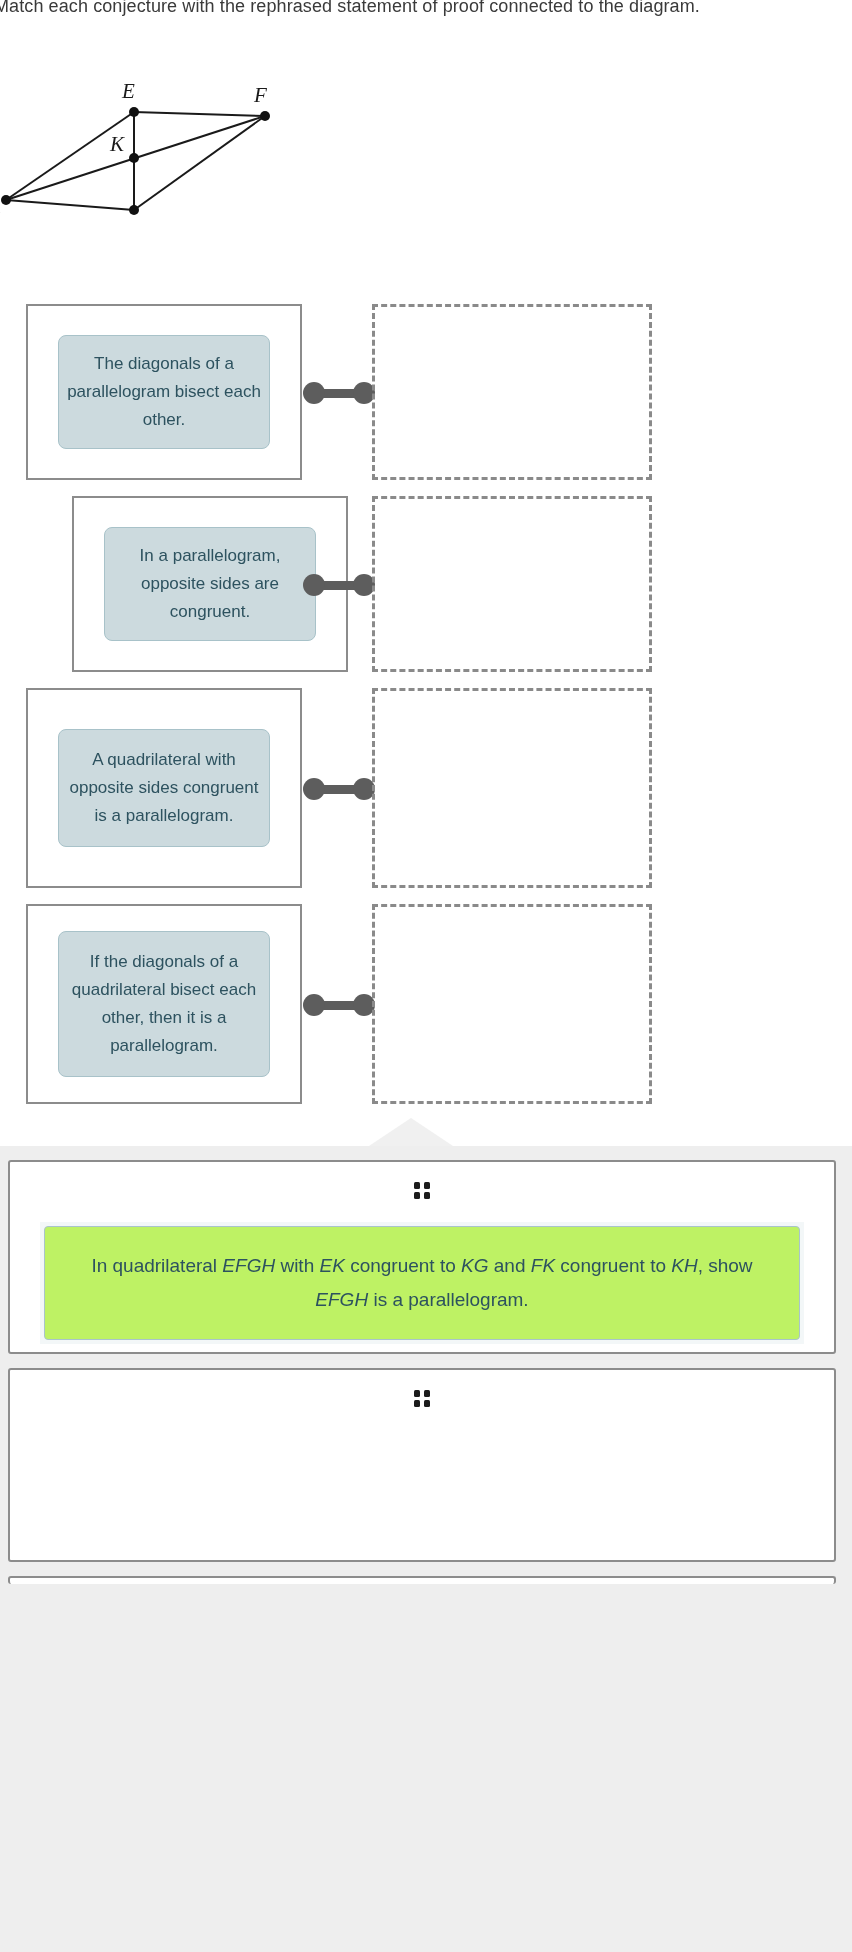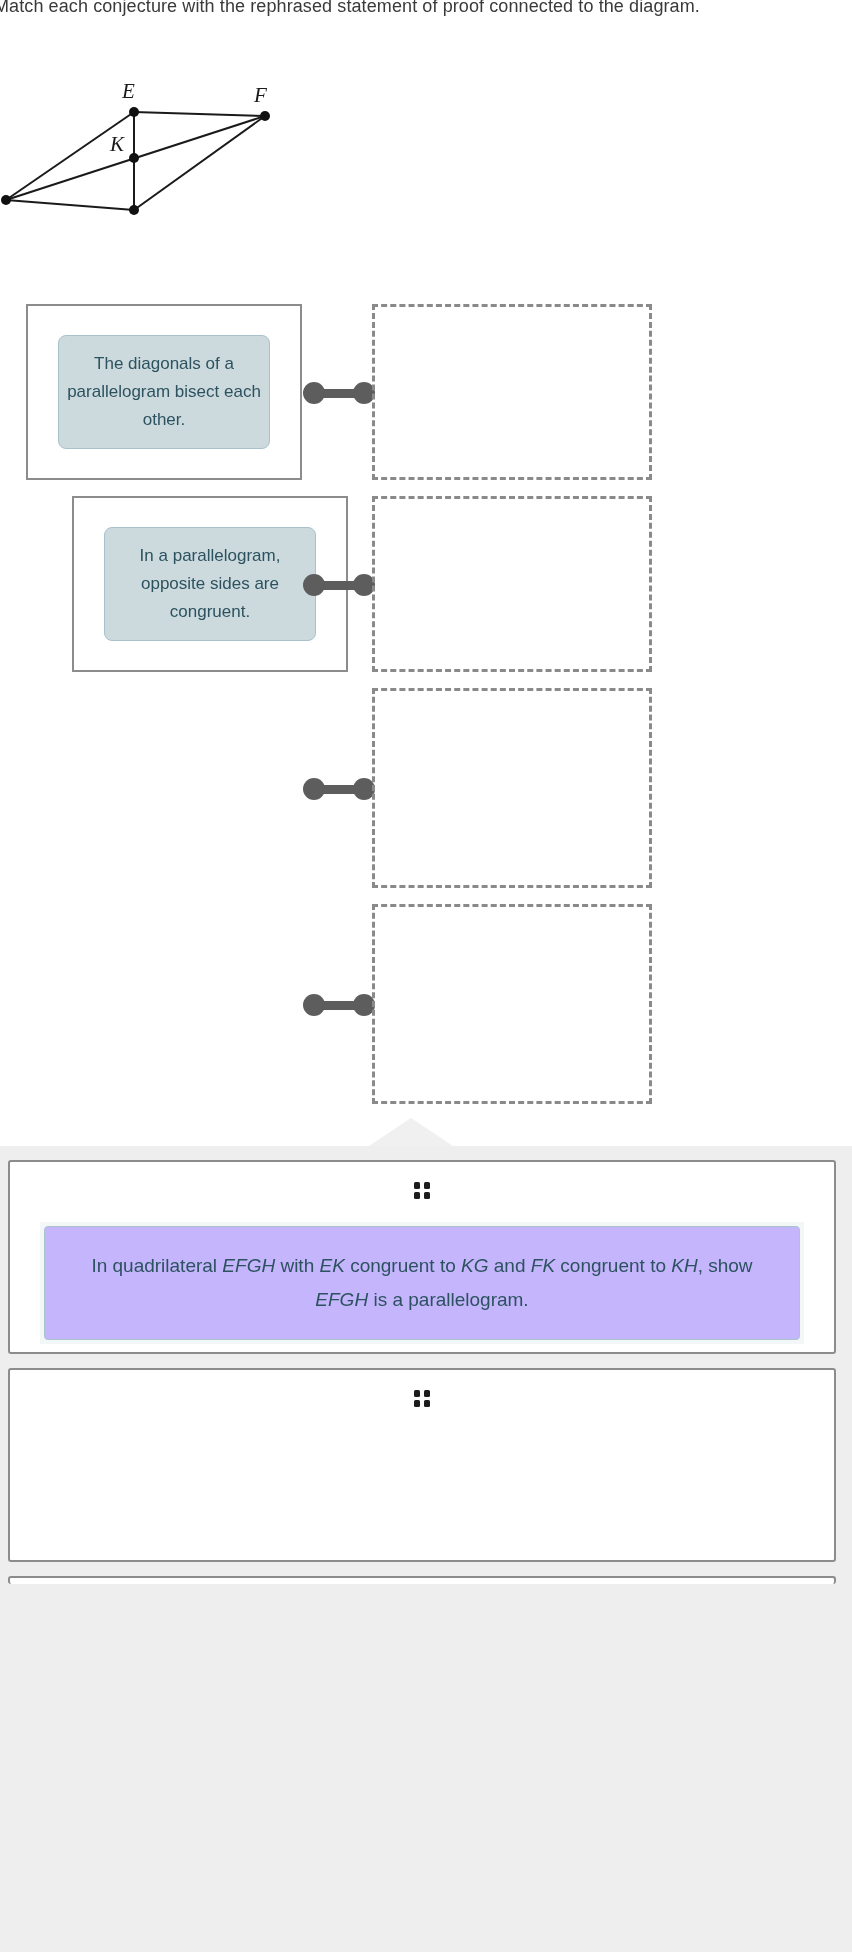--- a/index.html
+++ b/index.html
@@ -125,21 +125,21 @@
   .grip svg { display:block; }
 
   .tray-inner {
     position:absolute; left: 30px; right: 30px; top: 60px;
     padding: 4px;
     background: #f3f7f8;
   }
   .tray-text {
     border: 1px solid #a9c4cb;
     border-radius: 4px;
-    background: #c4b5fd;
+    background: #bef264;
     padding: 22px 18px;
     text-align:center;
     font-size: 19px;
     line-height: 34px;
     color: #2d525f;
   }
   .tray-text i { font-style: italic; }
 </style>
 </head>
 <body>
@@ -193,29 +193,35 @@
     </div>
     <div class="connector" style="top:78px">
       <span class="bar"></span>
       <span class="knob left"></span>
       <span class="knob right"></span>
     </div>
     <div class="dropzone" style="top:0;height:176px"></div>
   </div>
 
   <div class="match-row r3">
+    <div class="prompt-box">
+      <div class="chip">A quadrilateral with opposite sides congruent is a parallelogram.</div>
+    </div>
     <div class="connector" style="top:90px">
       <span class="bar"></span>
       <span class="knob left"></span>
       <span class="knob right"></span>
     </div>
     <div class="dropzone" style="top:0;height:200px"></div>
   </div>
 
   <div class="match-row r4">
+    <div class="prompt-box">
+      <div class="chip">If the diagonals of a quadrilateral bisect each other, then it is a parallelogram.</div>
+    </div>
     <div class="connector" style="top:90px">
       <span class="bar"></span>
       <span class="knob left"></span>
       <span class="knob right"></span>
     </div>
     <div class="dropzone" style="top:0;height:200px"></div>
   </div>
 
 </div>
 

